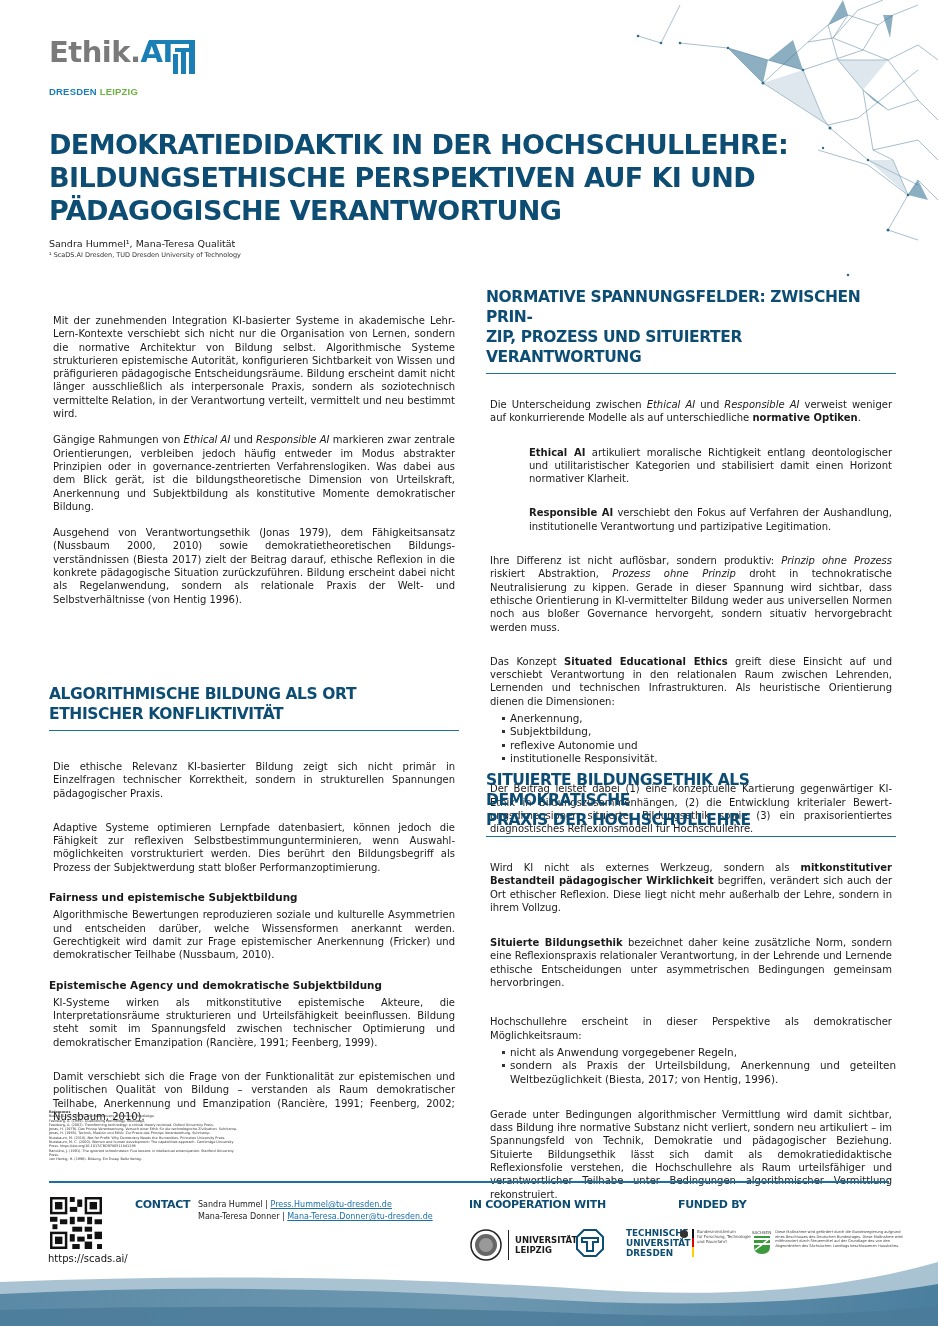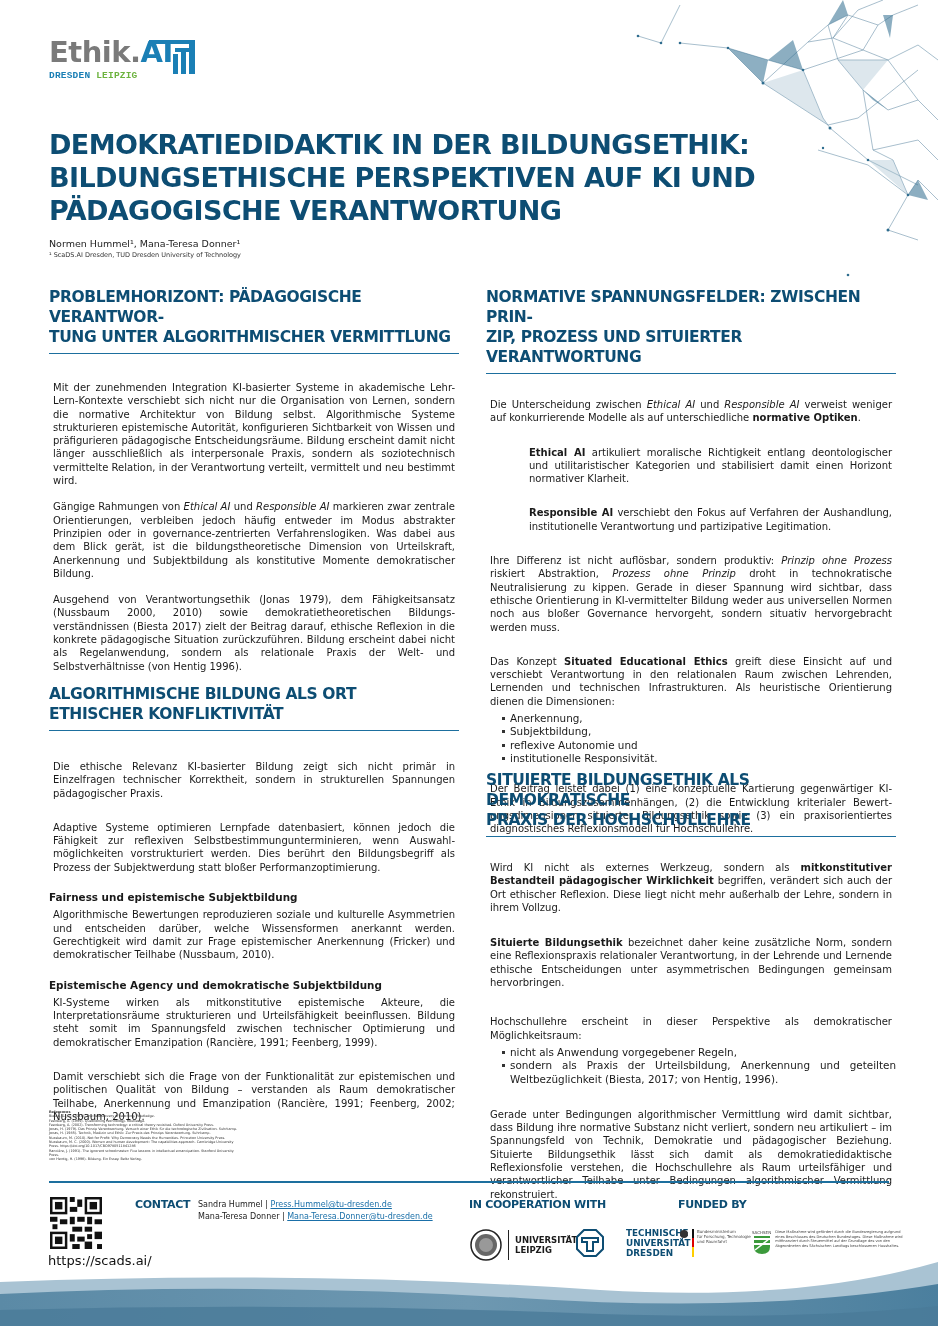--- a/index.html
+++ b/index.html
@@ -3,21 +3,21 @@
 <meta charset="utf-8">
 <style>
   html, body { margin: 0; padding: 0; background: #ffffff; }
   body { width: 938px; height: 1326px; position: relative; overflow: hidden;
          font-family: "DejaVu Sans", sans-serif; color: #1a1a1a; }
   .net { position: absolute; right: 0; top: 0; width: 320px; height: 290px; }
   .logo { position: absolute; left: 49px; top: 38px; }
   .logo-word { font-family: "DejaVu Sans", sans-serif; font-weight: bold; font-size: 29px; color: #7a7a7a; letter-spacing: -0.5px; line-height: 1; }
   .logo-word .ai { color: #1a7fb5; }
   .logo-bars { position: absolute; left: 100px; top: 2px; }
-  .logo-sub { font-family: Liberation Mono, monospace; font-weight: bold; font-size: 9.5px; margin-top: 3px; letter-spacing: 0.2px; }
+  .logo-sub { font-family: Liberation Sans, sans-serif; font-weight: bold; font-size: 9.5px; margin-top: 19px; letter-spacing: 0.2px; }
   .logo-sub .dd { color: #1a7fb5; }
   .logo-sub .lz { color: #6db33f; }
 
   .main-title { position: absolute; left: 49px; top: 128px; width: 760px;
     font-family: "DejaVu Sans", sans-serif; font-weight: bold; font-size: 27px; line-height: 33px;
     color: #0d4d73; letter-spacing: -0.6px; margin: 0; }
   .authors { position: absolute; left: 49px; top: 238px; font-size: 9.5px; color: #222; }
   .affil { position: absolute; left: 49px; top: 251px; font-size: 6.5px; color: #333; }
 
   .col { position: absolute; width: 410px; }
@@ -30,21 +30,21 @@
   .sub-h { font-weight: bold; font-size: 10.4px; line-height: 13.3px; margin: 0; }
   .indent { padding-left: 39px; }
   ul.dash { margin: 0; padding-left: 16px; list-style: none; font-size: 10.4px; line-height: 13.3px; }
   ul.dash li { position: relative; padding-left: 8px; text-align: justify; }
   ul.dash li::before { content: ""; position: absolute; left: 0; top: 5px; width: 3px; height: 3px; background: #333; }
   .refs { position: absolute; left: 49px; top: 1110px; width: 190px; font-size: 3.4px; line-height: 4.3px; color: #333; }
   .refs .rh { font-weight: bold; }
 
   .footer-rule { position: absolute; left: 49px; top: 1181px; width: 840px; height: 1.5px; background: #1d6f9e; }
   .qr { position: absolute; left: 50px; top: 1197px; width: 52px; height: 52px; }
-  .qr-url { position: absolute; left: 48px; top: 1253px; font-size: 13px; color: #111; }
+  .qr-url { position: absolute; left: 48px; top: 1253px; font-size: 10px; color: #111; }
   .f-head { position: absolute; font-weight: bold; font-size: 11px; color: #0d4d73; letter-spacing: -0.3px; }
   .contact-lines { position: absolute; left: 198px; top: 1199px; font-size: 8px; line-height: 12px; color: #222; }
   .contact-lines a { color: #1a6fa8; text-decoration: underline; }
   .logo-box { position: absolute; display: flex; align-items: center; }
   .wave { position: absolute; left: 0; bottom: 0; width: 938px; height: 64px; }
   .uni-text { font-family: "DejaVu Sans", sans-serif; font-weight: bold; font-size: 8.5px; color: #1a1a1a; line-height: 10px; }
   .tud-text { font-family: "DejaVu Sans", sans-serif; font-weight: bold; font-size: 8.8px; color: #0d4d73; line-height: 10px; }
   .bmbf-text { font-size: 4px; line-height: 5px; color: #444; }
   .sax-text { font-size: 3.6px; line-height: 4.6px; color: #444; width: 130px; }
 </style>
@@ -107,32 +107,28 @@
     <rect x="32" y="8" width="5" height="26" fill="#1a7fb5"></rect>
     <rect x="24" y="14" width="5" height="20" fill="#1a7fb5"></rect>
   </svg>
   <div class="logo-sub">
     <span class="dd">DRESDEN</span>
     <span class="lz">LEIPZIG</span>
   </div>
 </div>
 
 <h1 class="main-title">
-  <div>DEMOKRATIEDIDAKTIK IN DER BILDUNGSETHIK:</div>
+  <div>DEMOKRATIEDIDAKTIK IN DER HOCHSCHULLEHRE:</div>
   <div>BILDUNGSETHISCHE PERSPEKTIVEN AUF KI UND</div>
   <div>PÄDAGOGISCHE VERANTWORTUNG</div>
 </h1>
-<div class="authors">Normen Hummel¹, Mana-Teresa Donner¹</div>
+<div class="authors">Sandra Hummel¹, Mana-Teresa Qualität</div>
 <div class="affil">¹ ScaDS.AI Dresden, TUD Dresden University of Technology</div>
 
 <div class="col col-left" style="top:287px;">
-  <h2 class="sec-title">
-    <div>PROBLEMHORIZONT: PÄDAGOGISCHE VERANTWOR-</div>
-    <div>TUNG UNTER ALGORITHMISCHER VERMITTLUNG</div>
-  </h2>
   <div style="height:23px"></div>
   <p class="body">Mit der zunehmenden Integration KI-basierter Systeme in akademische Lehr-Lern-Kontexte verschiebt sich nicht nur die Organisation von Lernen, sondern die normative Architektur von Bildung selbst. Algorithmische Systeme strukturieren epistemische Autorität, konfigurieren Sichtbarkeit von Wissen und präfigurieren pädagogische Entscheidungsräume. Bildung erscheint damit nicht länger ausschließlich als interpersonale Praxis, sondern als soziotechnisch vermittelte Relation, in der Verantwortung verteilt, vermittelt und neu bestimmt wird.</p>
   <p class="body"><span>Gängige Rahmungen von </span><i>Ethical AI</i><span> und </span><i>Responsible AI</i><span> markieren zwar zentrale Orientierungen, verbleiben jedoch häufig entweder im Modus abstrakter Prinzipien oder in governance-zentrierten Verfahrenslogiken. Was dabei aus dem Blick gerät, ist die bildungstheoretische Dimension von Urteilskraft, Anerkennung und Subjektbildung als konstitutive Momente demokratischer Bildung.</span></p>
   <p class="body">Ausgehend von Verantwortungsethik (Jonas 1979), dem Fähigkeitsansatz (Nussbaum 2000, 2010) sowie demokratietheoretischen Bildungs-verständnissen (Biesta 2017) zielt der Beitrag darauf, ethische Reflexion in die konkrete pädagogische Situation zurückzuführen. Bildung erscheint dabei nicht als Regelanwendung, sondern als relationale Praxis der Welt- und Selbstverhältnisse (von Hentig 1996).</p>
 </div>
 
 <div class="col col-left" style="top:684px;">
   <h2 class="sec-title">
     <div>ALGORITHMISCHE BILDUNG ALS ORT</div>
     <div>ETHISCHER KONFLIKTIVITÄT</div>

